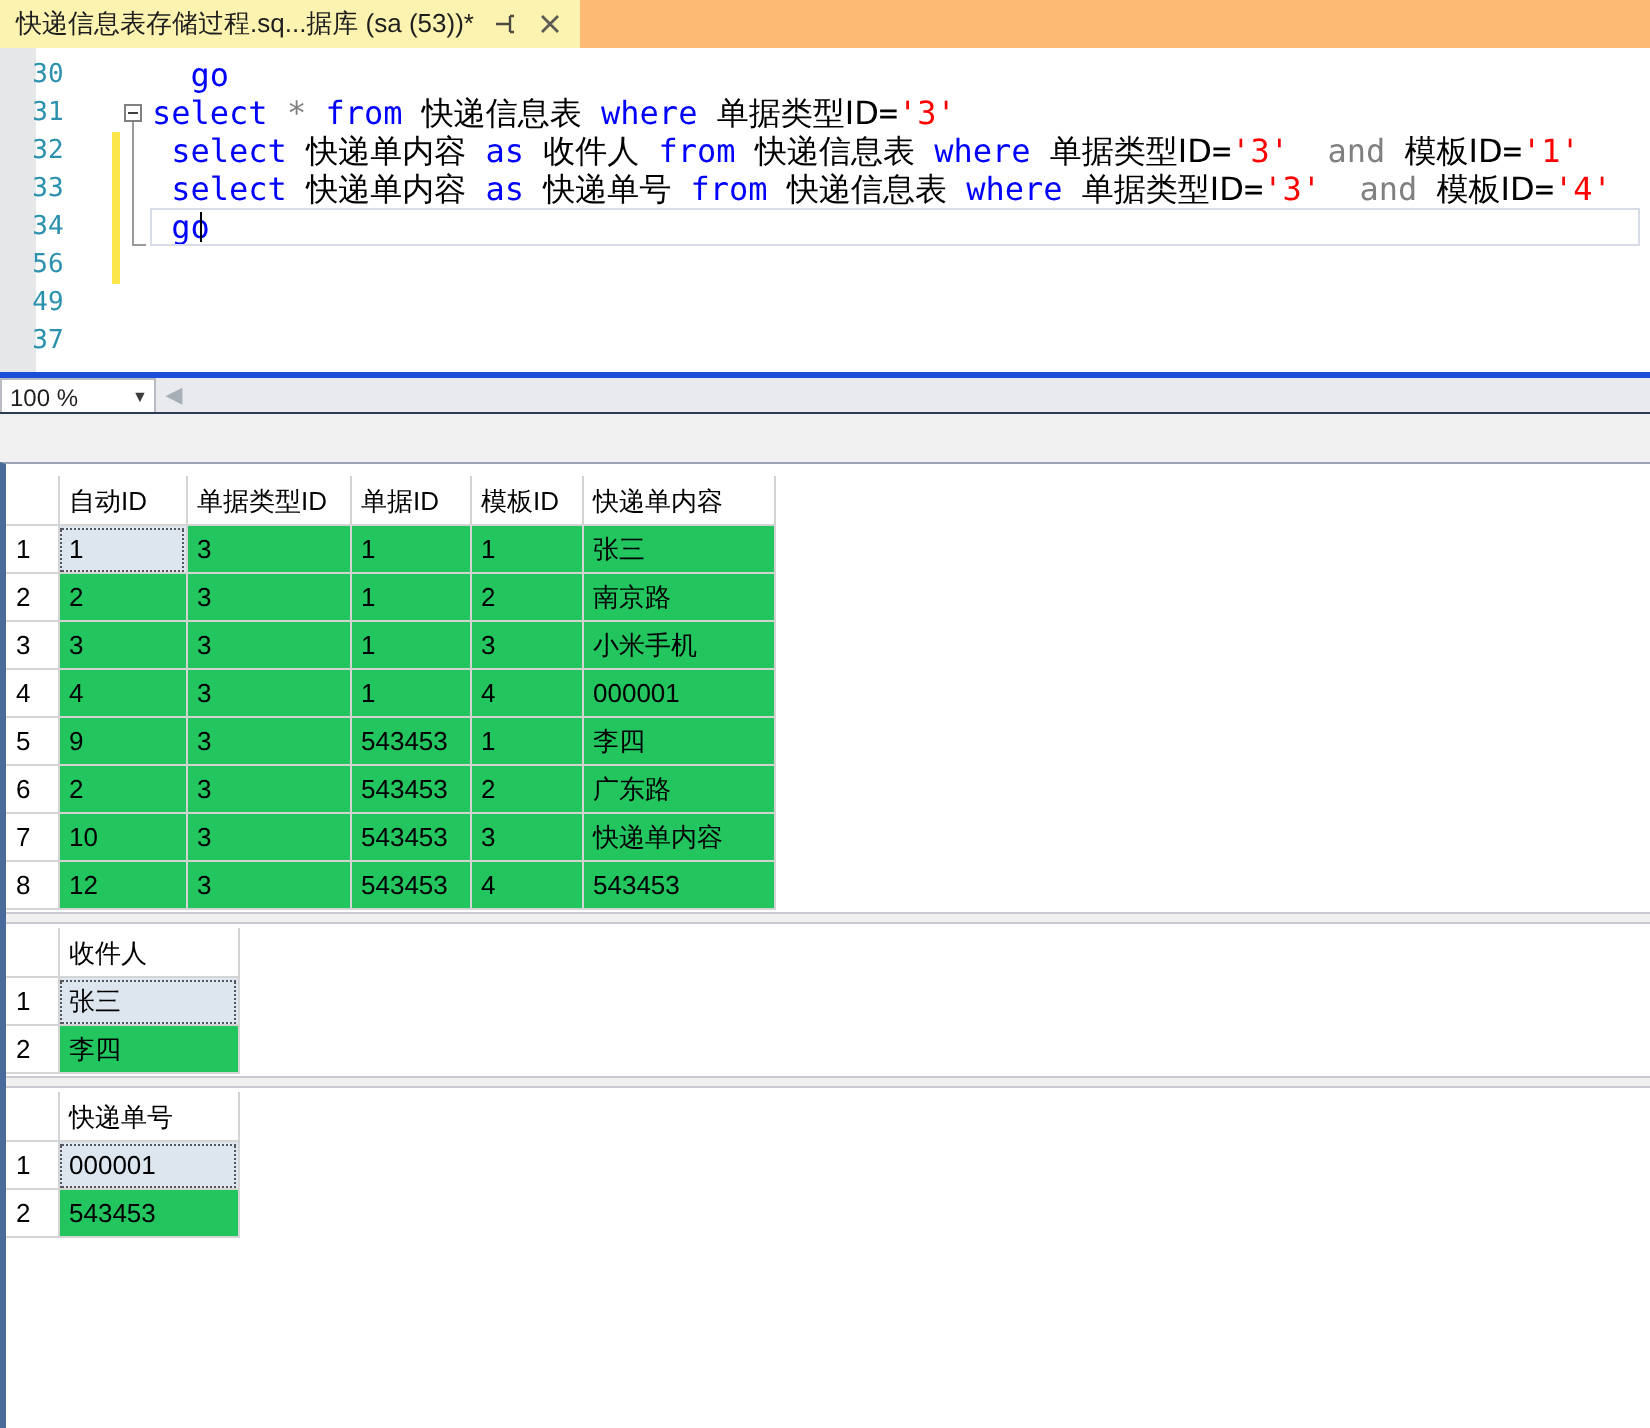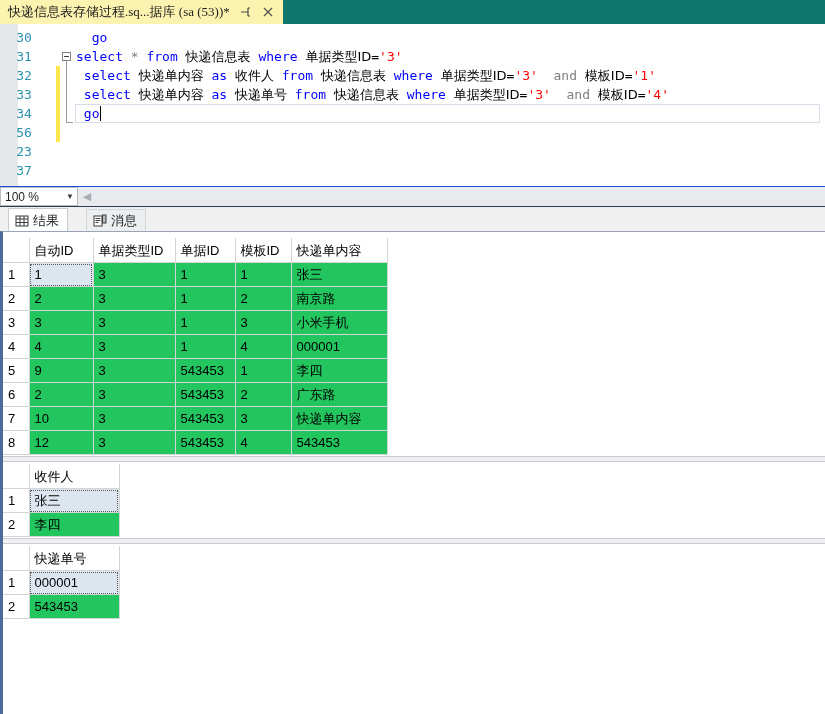--- a/index.html
+++ b/index.html
@@ -7,22 +7,21 @@
     width: 825px; height: 714px;
     background: #ffffff;
     font-family: "Liberation Sans", sans-serif;
     overflow: hidden;
   }
 
   
   #tabstrip {
     position: absolute; left: 0; top: 0;
     width: 825px; height: 24px;
-    background: #0f766e;
-    font-family: Liberation Serif, serif;
+    background: #fdba74;
   }
   #doc-tab {
     position: absolute; left: 0; top: 0;
     height: 24px;
     background: #fcf3b0;
     color: #1e1e1e;
     display: flex; align-items: center;
     padding: 0 7px 0 8px;
     box-sizing: border-box;
     font-size: 13px;
@@ -50,21 +49,21 @@
     width: 18px; height: 162px;
     background: #e6e7e8;
     border-right: 1px solid #ffffff;
   }
   .code-line {
     position: absolute;
     left: 0;
     height: 19px;
     white-space: pre;
     font-family: "DejaVu Sans Mono", monospace;
-    font-size: 13px;
+    font-size: 16px;
     line-height: 19px;
   }
   .lnum {
     position: absolute;
     width: 48px;
     text-align: center;
     color: #2b91af;
     font-family: "DejaVu Sans Mono", monospace;
     font-size: 13px;
     line-height: 19px;
@@ -118,21 +117,21 @@
     border: 1px solid #d7dce8;
     box-sizing: border-box;
     background: transparent;
   }
 
   
   #editor-foot {
     position: absolute; left: 0; top: 186px;
     width: 825px; height: 20px;
     background: #e8eaed;
-    border-top: 1px solid #1d4ed8;
+    border-top: 3px solid #1d4ed8;
     box-sizing: border-box;
   }
   #zoom-combo {
     position: absolute; left: 0; top: 0;
     width: 78px; height: 19px;
     background: #ffffff;
     border: 1px solid #b8bcc2;
     box-sizing: border-box;
     display: flex; align-items: center;
   }
@@ -279,21 +278,21 @@
       <div class="lnum" style="top: 23px;">31</div>
       <div class="code-line codetext" style="top: 23px;"><span class="kw">select</span><span class="id"> </span><span class="op">*</span><span class="id"> </span><span class="kw">from</span><span class="id"> </span><span class="cjk">快递信息表</span><span class="id"> </span><span class="kw">where</span><span class="id"> </span><span class="cjk">单据类型ID</span><span class="id">=</span><span class="str">'3'</span></div>
       <div class="lnum" style="top: 42px;">32</div>
       <div class="code-line codetext" style="top: 42px;"><span class="id"> </span><span class="kw">select</span><span class="id"> </span><span class="cjk">快递单内容</span><span class="id"> </span><span class="kw">as</span><span class="id"> </span><span class="cjk">收件人</span><span class="id"> </span><span class="kw">from</span><span class="id"> </span><span class="cjk">快递信息表</span><span class="id"> </span><span class="kw">where</span><span class="id"> </span><span class="cjk">单据类型ID</span><span class="id">=</span><span class="str">'3'</span><span class="id">  </span><span class="op">and</span><span class="id"> </span><span class="cjk">模板ID</span><span class="id">=</span><span class="str">'1'</span></div>
       <div class="lnum" style="top: 61px;">33</div>
       <div class="code-line codetext" style="top: 61px;"><span class="id"> </span><span class="kw">select</span><span class="id"> </span><span class="cjk">快递单内容</span><span class="id"> </span><span class="kw">as</span><span class="id"> </span><span class="cjk">快递单号</span><span class="id"> </span><span class="kw">from</span><span class="id"> </span><span class="cjk">快递信息表</span><span class="id"> </span><span class="kw">where</span><span class="id"> </span><span class="cjk">单据类型ID</span><span class="id">=</span><span class="str">'3'</span><span class="id">  </span><span class="op">and</span><span class="id"> </span><span class="cjk">模板ID</span><span class="id">=</span><span class="str">'4'</span></div>
       <div class="lnum" style="top: 80px;">34</div>
       <div class="code-line codetext" style="top: 80px;"><span class="id"> </span><span class="kw">go</span></div>
       <div class="lnum" style="top: 99px;">56</div>
       <div class="code-line codetext" style="top: 99px;"></div>
-      <div class="lnum" style="top: 118px;">23</div>
+      <div class="lnum" style="top: 118px;">49</div>
       <div class="code-line codetext" style="top: 118px;"></div>
       <div class="lnum" style="top: 137px;">37</div>
       <div class="code-line codetext" style="top: 137px;"></div>
     </div>
 
   <div class="changebar" style="top:42px;height:76px;"></div>
 
   <div id="outline-box" style="top:28px;"></div>
   <div id="outline-line" style="top:37px;height:61px;"></div>
   <div id="outline-foot" style="top:98px;"></div>
@@ -305,41 +304,20 @@
 <div id="editor-foot">
   <div id="zoom-combo">
     <span id="zoom-value">100 %</span>
     <span id="zoom-arrow">▼</span>
   </div>
   <div id="hscroll-left">◀</div>
   <div id="hscroll-track"></div>
 </div>
 
 <div id="results-pane">
-  <div id="result-tabs">
-    <div class="rtab active" style="left:8px;">
-      <span class="tabicon">
-        <svg width="14" height="14" viewBox="0 0 14 14">
-          <rect x="1" y="2" width="12" height="10" fill="#ffffff" stroke="#3b3b3b" stroke-width="1"></rect>
-          <path d="M1 5 h12 M1 8.5 h12 M5 2 v10 M9 2 v10" stroke="#3b3b3b" stroke-width="1"></path>
-        </svg>
-      </span>
-      <span>结果</span>
-    </div>
-    <div class="rtab inactive" style="left:86px;">
-      <span class="tabicon">
-        <svg width="14" height="14" viewBox="0 0 14 14">
-          <rect x="1" y="2" width="8" height="10" fill="#ffffff" stroke="#3b3b3b" stroke-width="1"></rect>
-          <path d="M2.5 4.5 h5 M2.5 6.5 h5 M2.5 8.5 h3" stroke="#3b3b3b" stroke-width="1"></path>
-          <rect x="9.5" y="1" width="3.5" height="8" fill="#b8bcc2" stroke="#3b3b3b" stroke-width="1"></rect>
-        </svg>
-      </span>
-      <span>消息</span>
-    </div>
-  </div>
 
   <div id="grid-host">
       <div class="gridblock" style="top: 6px;">
         <table class="grid" style="width: 384px;">
           <colgroup>
             <col style="width: 26px;">
             <col style="width: 64px;">
             <col style="width: 82px;">
             <col style="width: 60px;">
             <col style="width: 56px;">

